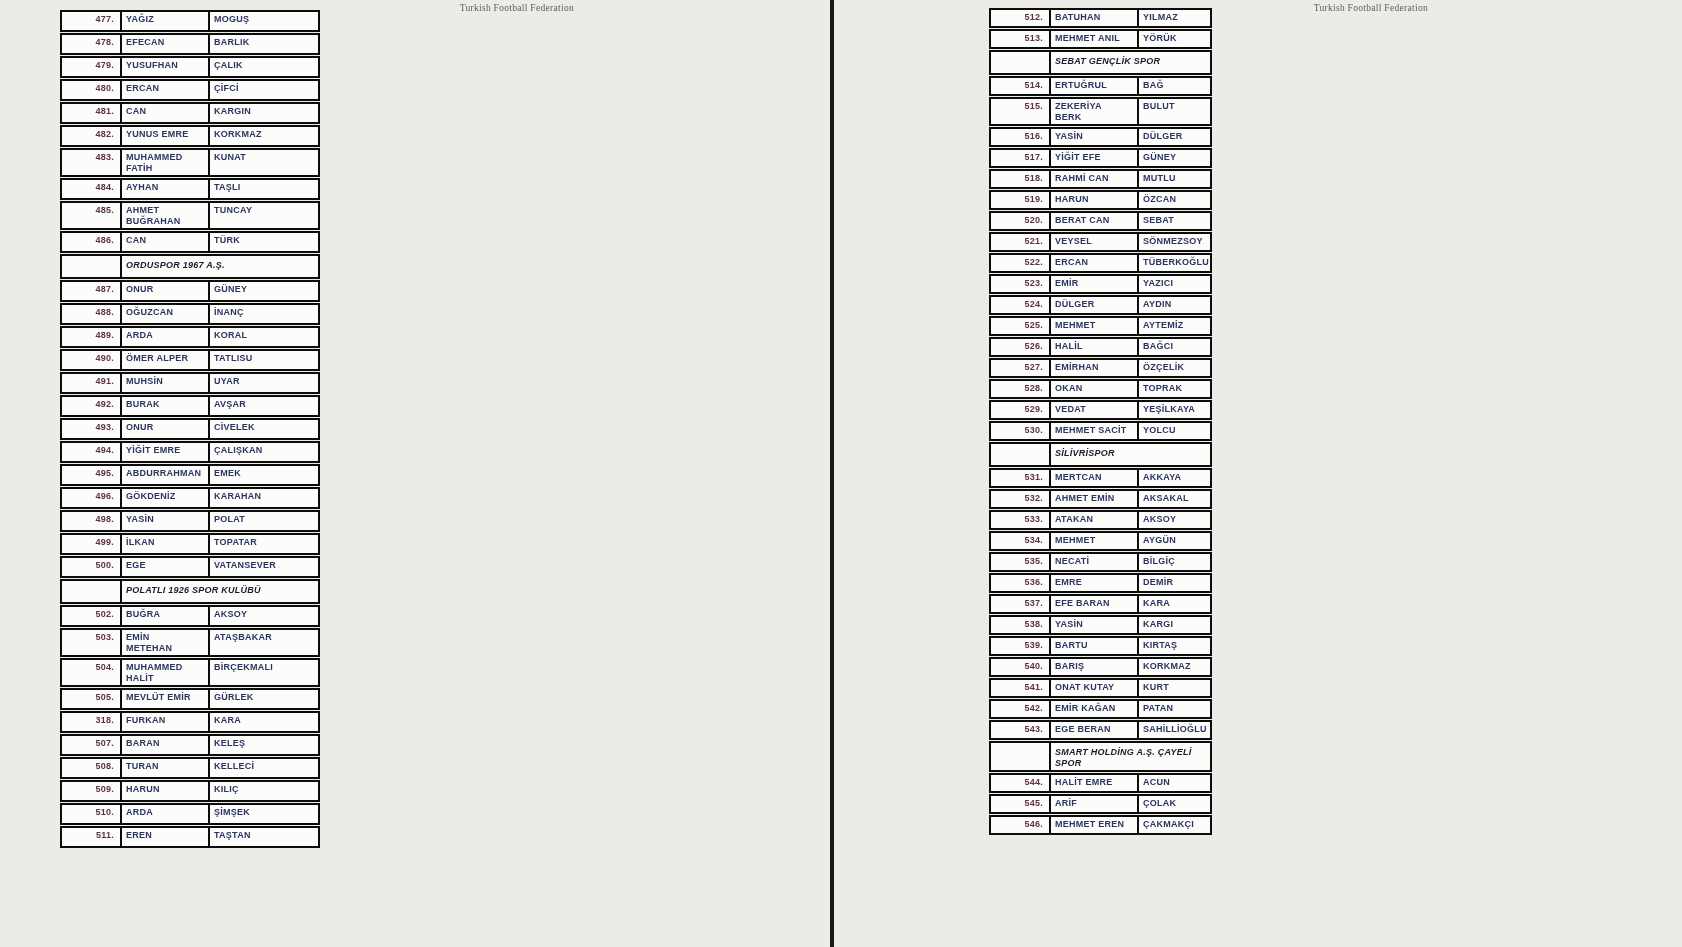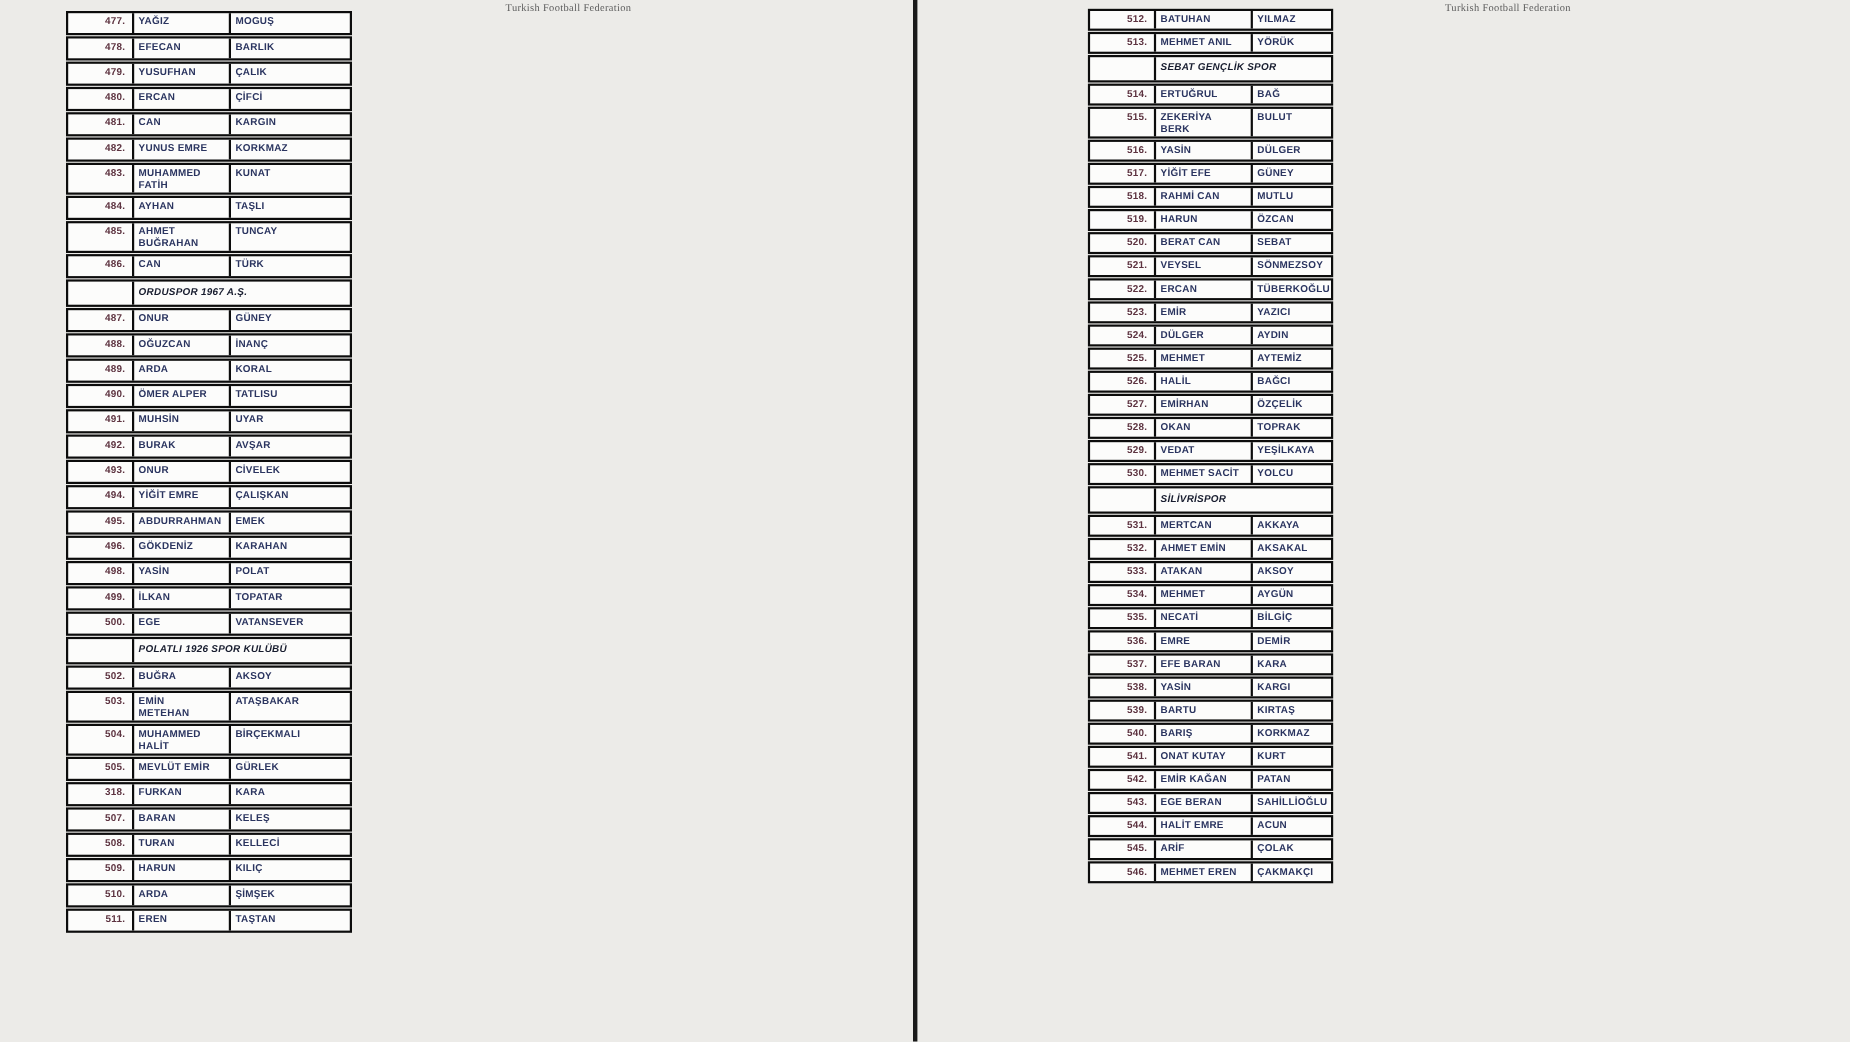--- a/index.html
+++ b/index.html
@@ -406,20 +406,25 @@
     <div class="row">
       <div class="cell num">542.</div>
       <div class="cell first">EMİR KAĞAN</div>
       <div class="cell last">PATAN</div>
     </div>
     <div class="row">
       <div class="cell num">543.</div>
       <div class="cell first">EGE BERAN</div>
       <div class="cell last">SAHİLLİOĞLU</div>
     </div>
+    <div class="row club-row">
+      <div class="cell num"></div>
+      <div class="cell club-cell">SMART HOLDİNG A.Ş. ÇAYELİ
+SPOR</div>
+    </div>
     <div class="row">
       <div class="cell num">544.</div>
       <div class="cell first">HALİT EMRE</div>
       <div class="cell last">ACUN</div>
     </div>
     <div class="row">
       <div class="cell num">545.</div>
       <div class="cell first">ARİF</div>
       <div class="cell last">ÇOLAK</div>
     </div>

